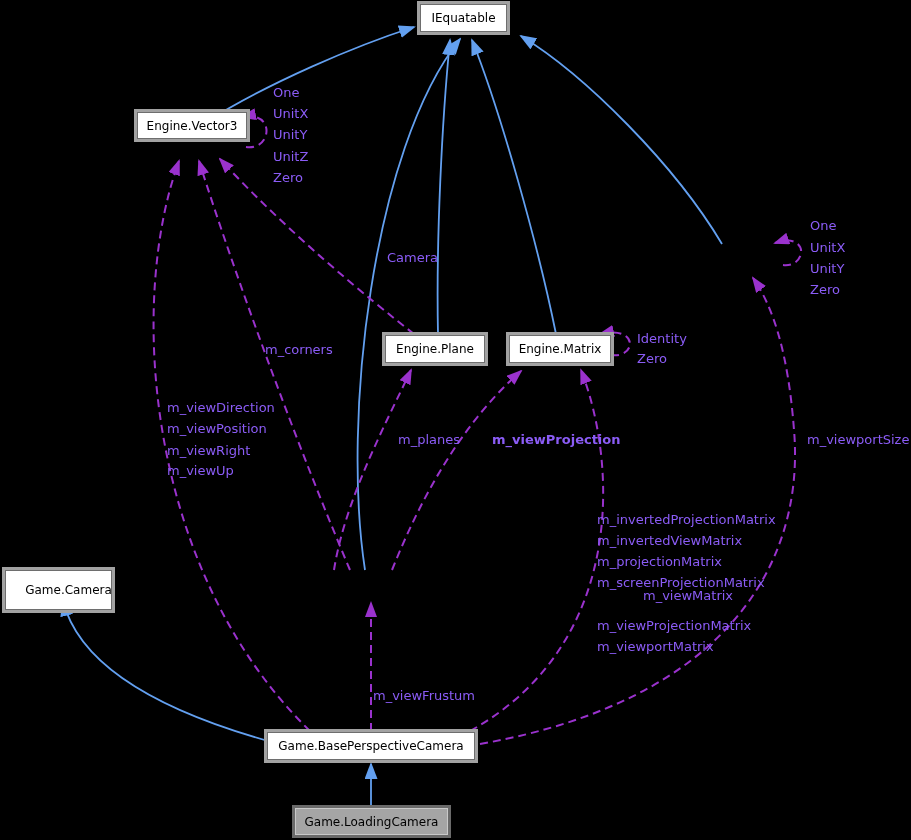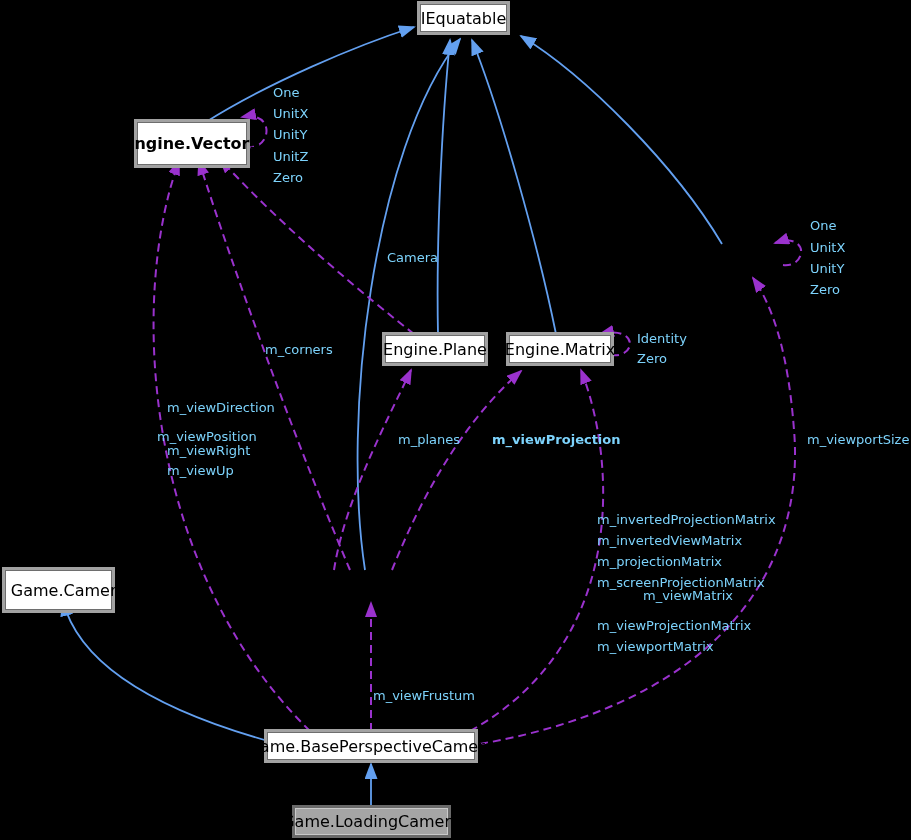--- a/index.html
+++ b/index.html
@@ -5,29 +5,29 @@
   html,body{margin:0;padding:0;background:#000;}
   #stage{
     position:relative;width:911px;height:840px;background:#000;
     font-family:"DejaVu Sans","Liberation Sans",sans-serif;
     overflow:hidden;
   }
   #edges{position:absolute;left:0;top:0;width:911px;height:840px;}
   .node{
     position:absolute;box-sizing:border-box;
     background:#fff;border:1px solid #6e6e6e;box-shadow:0 0 0 3px #a2a2a2;
-    color:#000;font-size:16px;white-space:nowrap;
+    color:#000;font-size:12px;white-space:nowrap;
     display:flex;align-items:center;justify-content:center;
     z-index:2;cursor:pointer;
   }
   .node.current{
     background:#a5a5a5;border:1px solid #c9c9c9;box-shadow:0 0 0 3px #6a6a6a;
   }
   .elabel{
-    position:absolute;color:#7dd3fc;font-size:13px;white-space:nowrap;
+    position:absolute;color:#8b5cf6;font-size:13px;white-space:nowrap;
     z-index:1;line-height:16px;
   }
 </style>
 </head>
 <body>
 
 <div id="stage">
 
   <svg id="edges" width="911" height="840" viewBox="0 0 911 840">
     <defs>
@@ -58,21 +58,21 @@
       <path d="M 470,731 C 625,645 618,465 581,370" marker-end="url(#ap)"></path>
       <path d="M 480,744 C 730,700 805,560 794,430 C 788,350 772,305 753,278" marker-end="url(#ap)"></path>
       <path d="M 371,731 L 371,603" marker-end="url(#ap)"></path>
       <path d="M 246,147 C 272,151 276,110 242,117" marker-end="url(#ap)"></path>
       <path d="M 783,265 C 807,268 810,231 775,243" marker-end="url(#ap)"></path>
       <path d="M 611,355 C 636,359 640,325 600,334" marker-end="url(#ap)"></path>
     </g>
   </svg>
 
   <div class="node" style="left:420px;top:4px;width:87px;height:28px;">IEquatable</div>
-  <div class="node" style="left:137px;top:122px;width:110px;height:43px;font-weight:bold;">Engine.Vector3</div>
+  <div class="node" style="left:137px;top:112px;width:110px;height:27px;">Engine.Vector3</div>
   <div class="node" style="left:385px;top:335px;width:100px;height:28px;">Engine.Plane</div>
   <div class="node" style="left:509px;top:335px;width:102px;height:28px;">Engine.Matrix</div>
   <div class="node" style="left:5px;top:570px;width:107px;height:40px;padding-left:20px;">Game.Camera</div>
   <div class="node current" style="left:295px;top:808px;width:153px;height:27px;">Game.LoadingCamera</div>
   <div class="node" style="left:267px;top:732px;width:208px;height:28px;">Game.BasePerspectiveCamera</div>
 
   <div class="elabel" style="left:273px;top:85px;">One</div>
   <div class="elabel" style="left:273px;top:106px;">UnitX</div>
   <div class="elabel" style="left:273px;top:127px;">UnitY</div>
   <div class="elabel" style="left:273px;top:149px;">UnitZ</div>
@@ -87,21 +87,21 @@
   <div class="elabel" style="left:637px;top:351px;">Zero</div>
 
   <div class="elabel" style="left:387px;top:250px;">Camera</div>
   <div class="elabel" style="left:265px;top:342px;">m_corners</div>
   <div class="elabel" style="left:398px;top:432px;">m_planes</div>
   <div class="elabel" style="left:492px;top:432px;font-weight:bold;">m_viewProjection</div>
   <div class="elabel" style="left:807px;top:432px;">m_viewportSize</div>
   <div class="elabel" style="left:373px;top:688px;">m_viewFrustum</div>
 
   <div class="elabel" style="left:167px;top:400px;">m_viewDirection</div>
-  <div class="elabel" style="left:157px;top:421px;margin-top:8px;">m_viewPosition</div>
+  <div class="elabel" style="left:167px;top:421px;">m_viewPosition</div>
   <div class="elabel" style="left:167px;top:443px;">m_viewRight</div>
   <div class="elabel" style="left:167px;top:463px;">m_viewUp</div>
 
   <div class="elabel" style="left:597px;top:512px;">m_invertedProjectionMatrix</div>
   <div class="elabel" style="left:597px;top:533px;">m_invertedViewMatrix</div>
   <div class="elabel" style="left:597px;top:554px;">m_projectionMatrix</div>
   <div class="elabel" style="left:597px;top:575px;">m_screenProjectionMatrix</div>
   <div class="elabel" style="left:597px;top:588px;margin-left:46px;">m_viewMatrix</div>
   <div class="elabel" style="left:597px;top:618px;">m_viewProjectionMatrix</div>
   <div class="elabel" style="left:597px;top:639px;">m_viewportMatrix</div>

